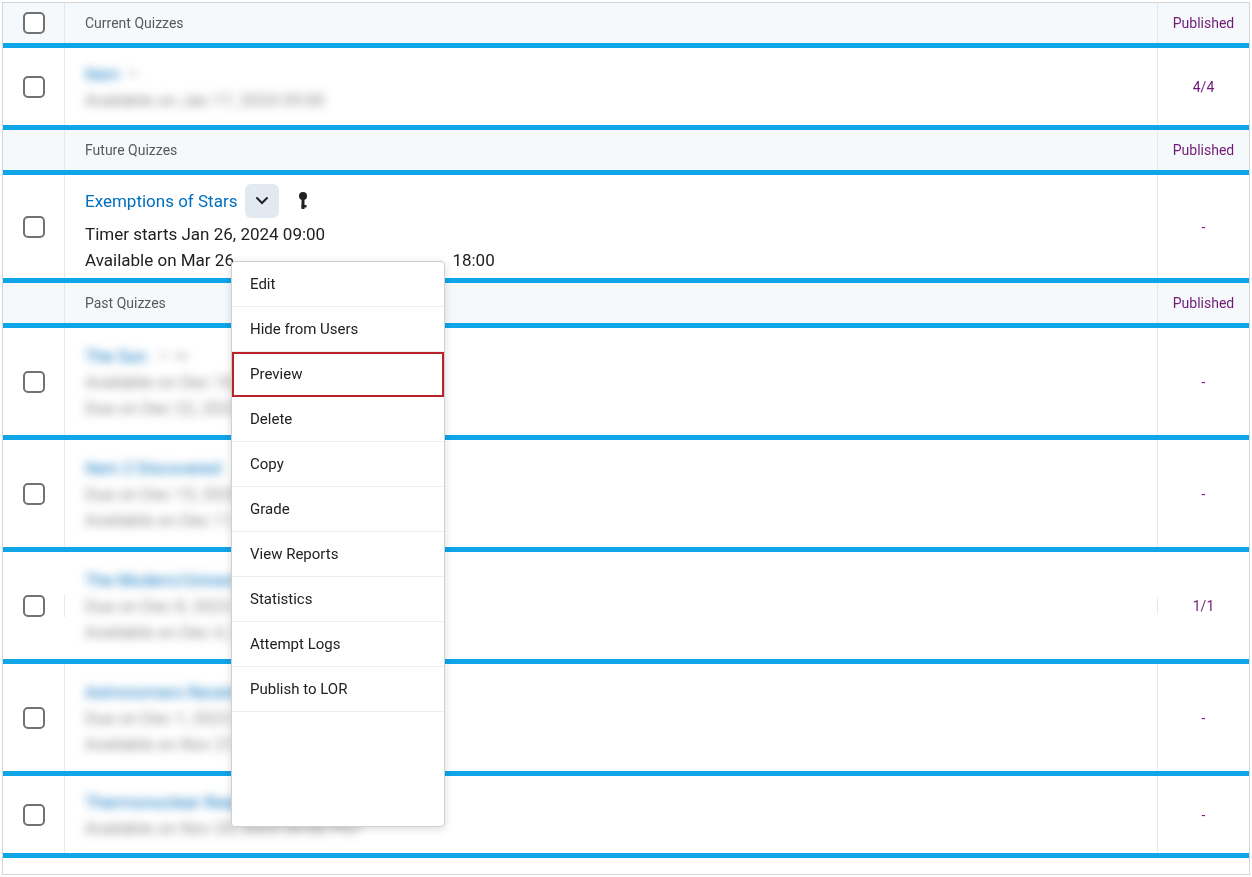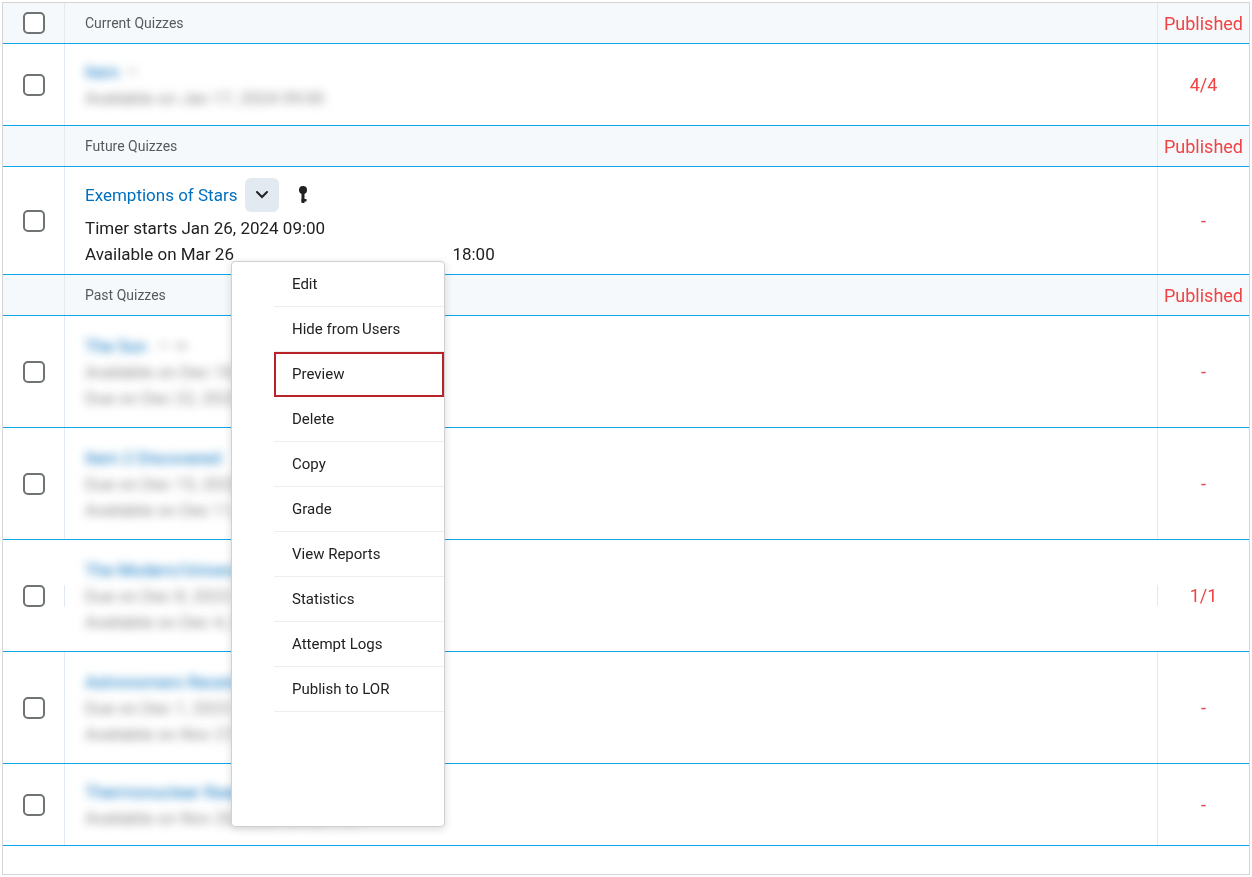--- a/index.html
+++ b/index.html
@@ -17,21 +17,21 @@
   .container {
     width: 1248px;
     height: 873px;
     border: 1px solid #d5d5d5;
     background: #fff;
     overflow: hidden;
     position: relative;
   }
   .row {
     display: flex;
-    border-bottom: 1px solid #0ea5e9;
+    border-bottom: 5px solid #0ea5e9;
   }
   .checkbox-cell {
     width: 62px;
     display: flex;
     align-items: center;
     justify-content: center;
     border-right: 1px solid #e3e9f1;
     flex-shrink: 0;
   }
   .content-cell {
@@ -42,22 +42,22 @@
     justify-content: center;
     gap: 6px;
   }
   .published-cell {
     width: 92px;
     display: flex;
     align-items: center;
     justify-content: center;
     border-left: 1px solid #e3e9f1;
     flex-shrink: 0;
-    font-size: 18px;
-    color: #ef4444;
+    font-size: 14px;
+    color: #701a75;
   }
   .section-header {
     background: #f6f9fc;
     font-size: 14px;
     color: #565a5c;
   }
   .section-header .content-cell {
     padding: 12px 20px;
   }
   .checkbox {
@@ -116,21 +116,20 @@
     left: 228px;
     top: 258px;
     width: 214px;
     height: 566px;
     background: #fff;
     border: 1px solid #d0d0d0;
     border-radius: 4px;
     box-shadow: 0 2px 8px rgba(0,0,0,0.15);
     overflow-y: scroll;
     z-index: 100;
-    padding-left: 42px;
   }
   .dropdown-menu::-webkit-scrollbar {
     width: 17px;
   }
   .dropdown-menu::-webkit-scrollbar-track {
     background: #f1f1f1;
   }
   .dropdown-menu::-webkit-scrollbar-thumb {
     background: #c1c1c1;
   }

